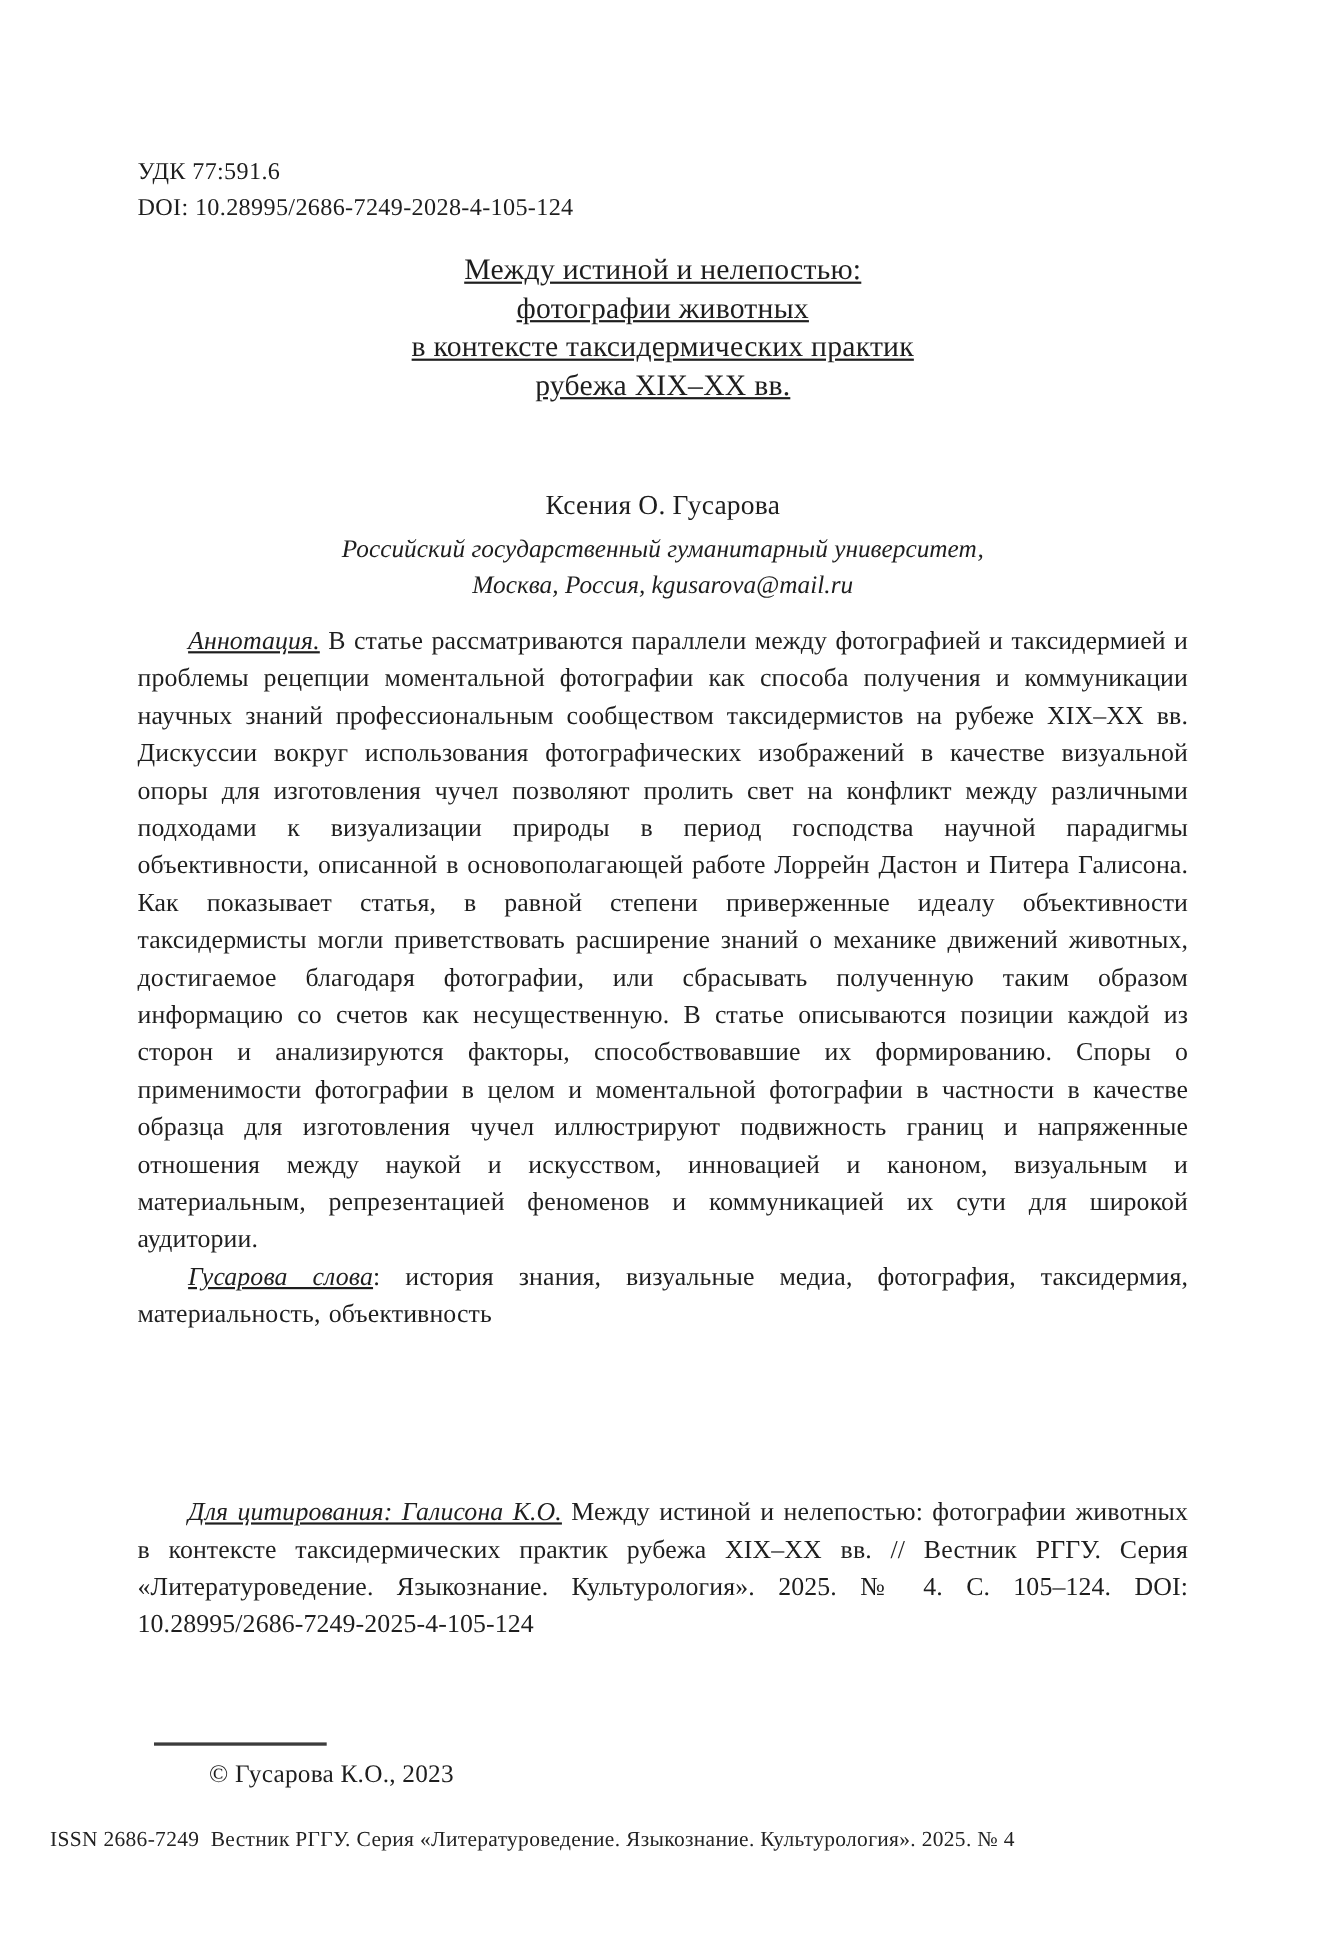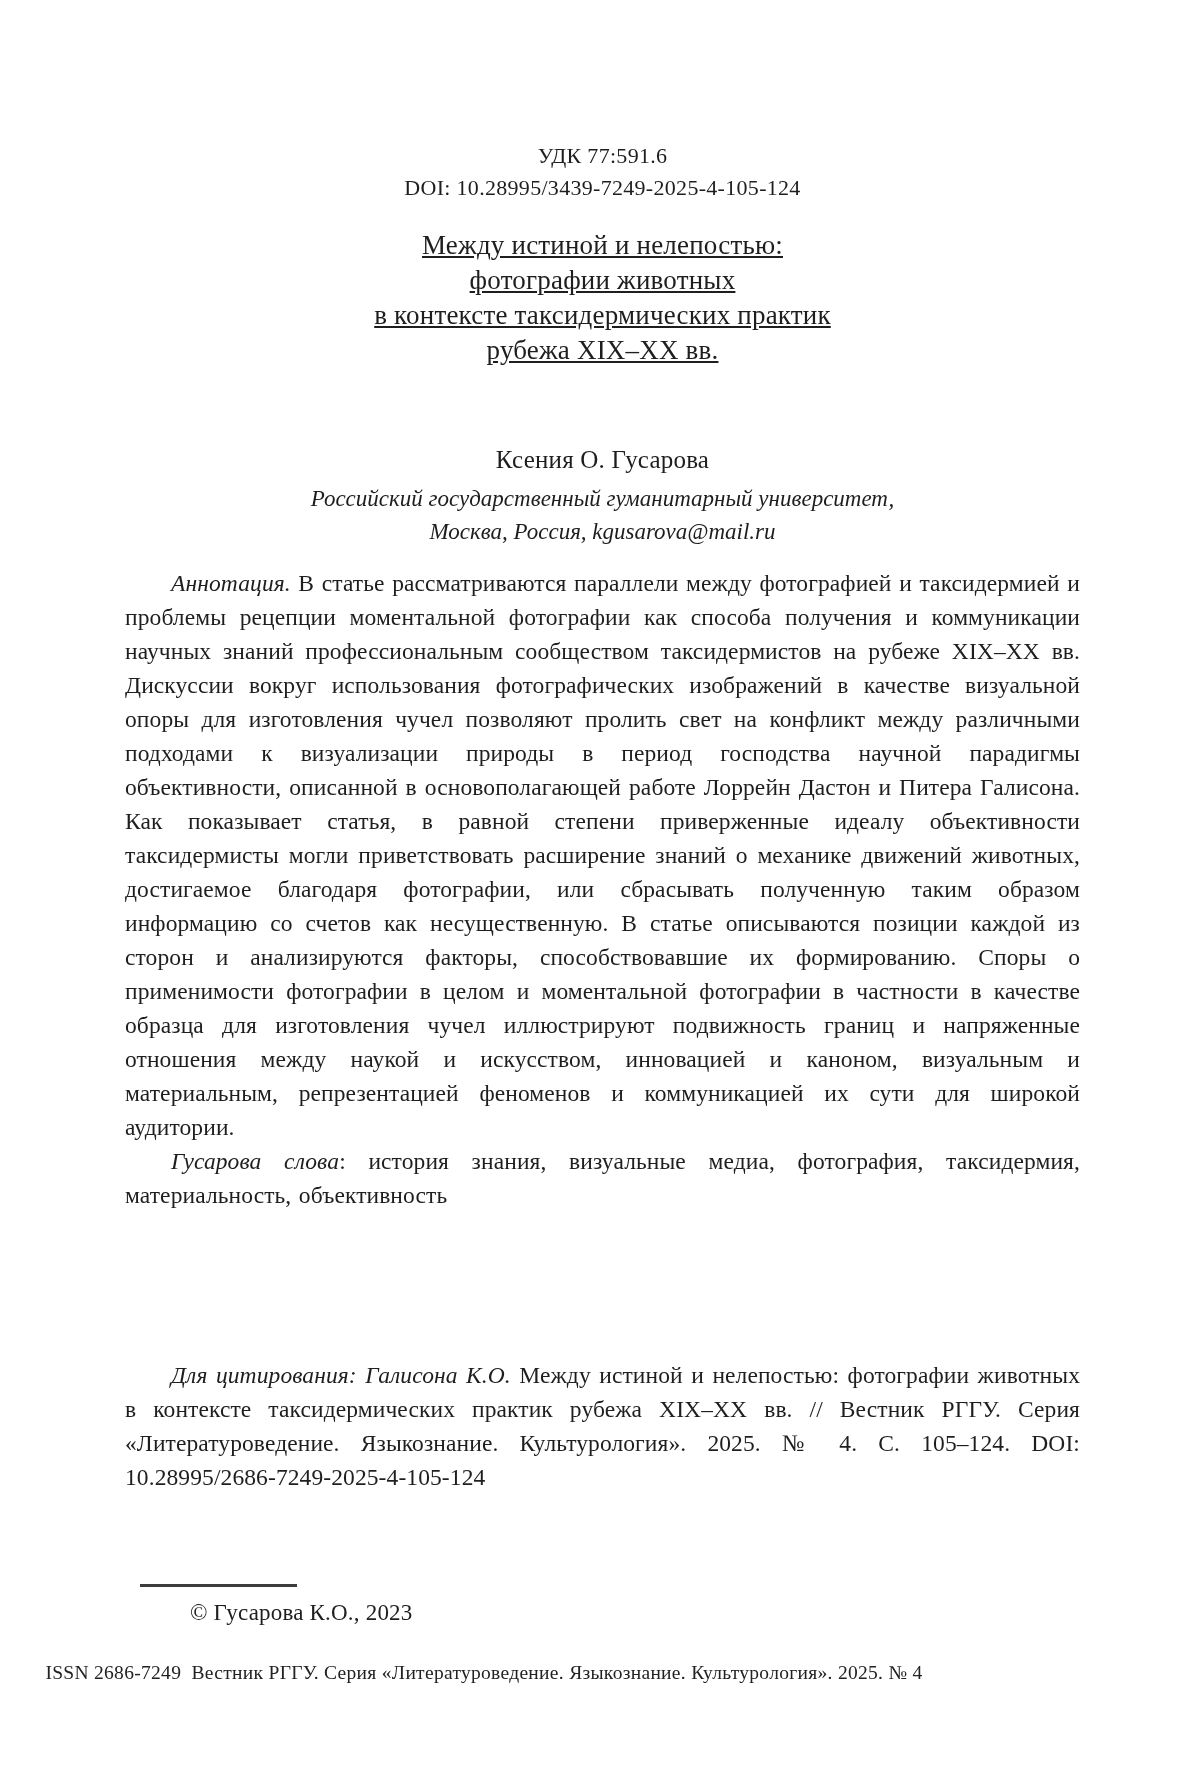--- a/index.html
+++ b/index.html
@@ -5,21 +5,21 @@
   html, body { margin: 0; padding: 0; background: #ffffff; }
   .page {
     position: relative;
     width: 1200px;
     height: 1780px;
     background: #ffffff;
     font-family: "Liberation Serif", "DejaVu Serif", serif;
     color: #1e1e1e;
     overflow: hidden;
   }
-  .col { position: absolute; left: 125px; width: 955px; text-align: center; }
+  .col { position: absolute; left: 125px; width: 955px; }
 
   .meta {
     top: 140px;
     font-size: 22px;
     line-height: 32px;
     letter-spacing: 0.3px;
   }
   .meta div { white-space: pre; }
 
   .title {
@@ -50,21 +50,21 @@
   .body-block {
     font-size: 23.5px;
     line-height: 34px;
     text-align: justify;
     letter-spacing: 0.1px;
     word-spacing: 1.5px;
   }
   .body-block p { margin: 0; text-indent: 46px; }
   .abstract-block { top: 566px; }
   .citation-block { top: 1358px; }
-  .it { font-style: italic; }
+  .it { font-style: italic; text-decoration: underline; }
 
   .copyright-rule {
     position: absolute;
     top: 1584px;
     left: 140px;
     width: 157px;
     height: 3px;
     background: #3c3c3c;
   }
   .copyright {
@@ -87,21 +87,21 @@
     white-space: pre;
   }
 </style>
 </head>
 <body>
 
 <div class="page">
 
   <div class="col meta">
     <div>УДК 77:591.6</div>
-    <div>DOI: 10.28995/3439-7249-2025-4-105-124</div>
+    <div>DOI: 10.28995/2686-7249-2028-4-105-124</div>
   </div>
 
   <h1 class="col title" style="margin:0; font-weight:normal;text-decoration:underline;">Между истиной и нелепостью:
 фотографии животных
 в контексте таксидермических практик
 рубежа XIX–XX вв.</h1>
 
   <div class="col affiliation">Российский государственный гуманитарный университет,
 Москва, Россия, kgusarova@mail.ru</div>
 

